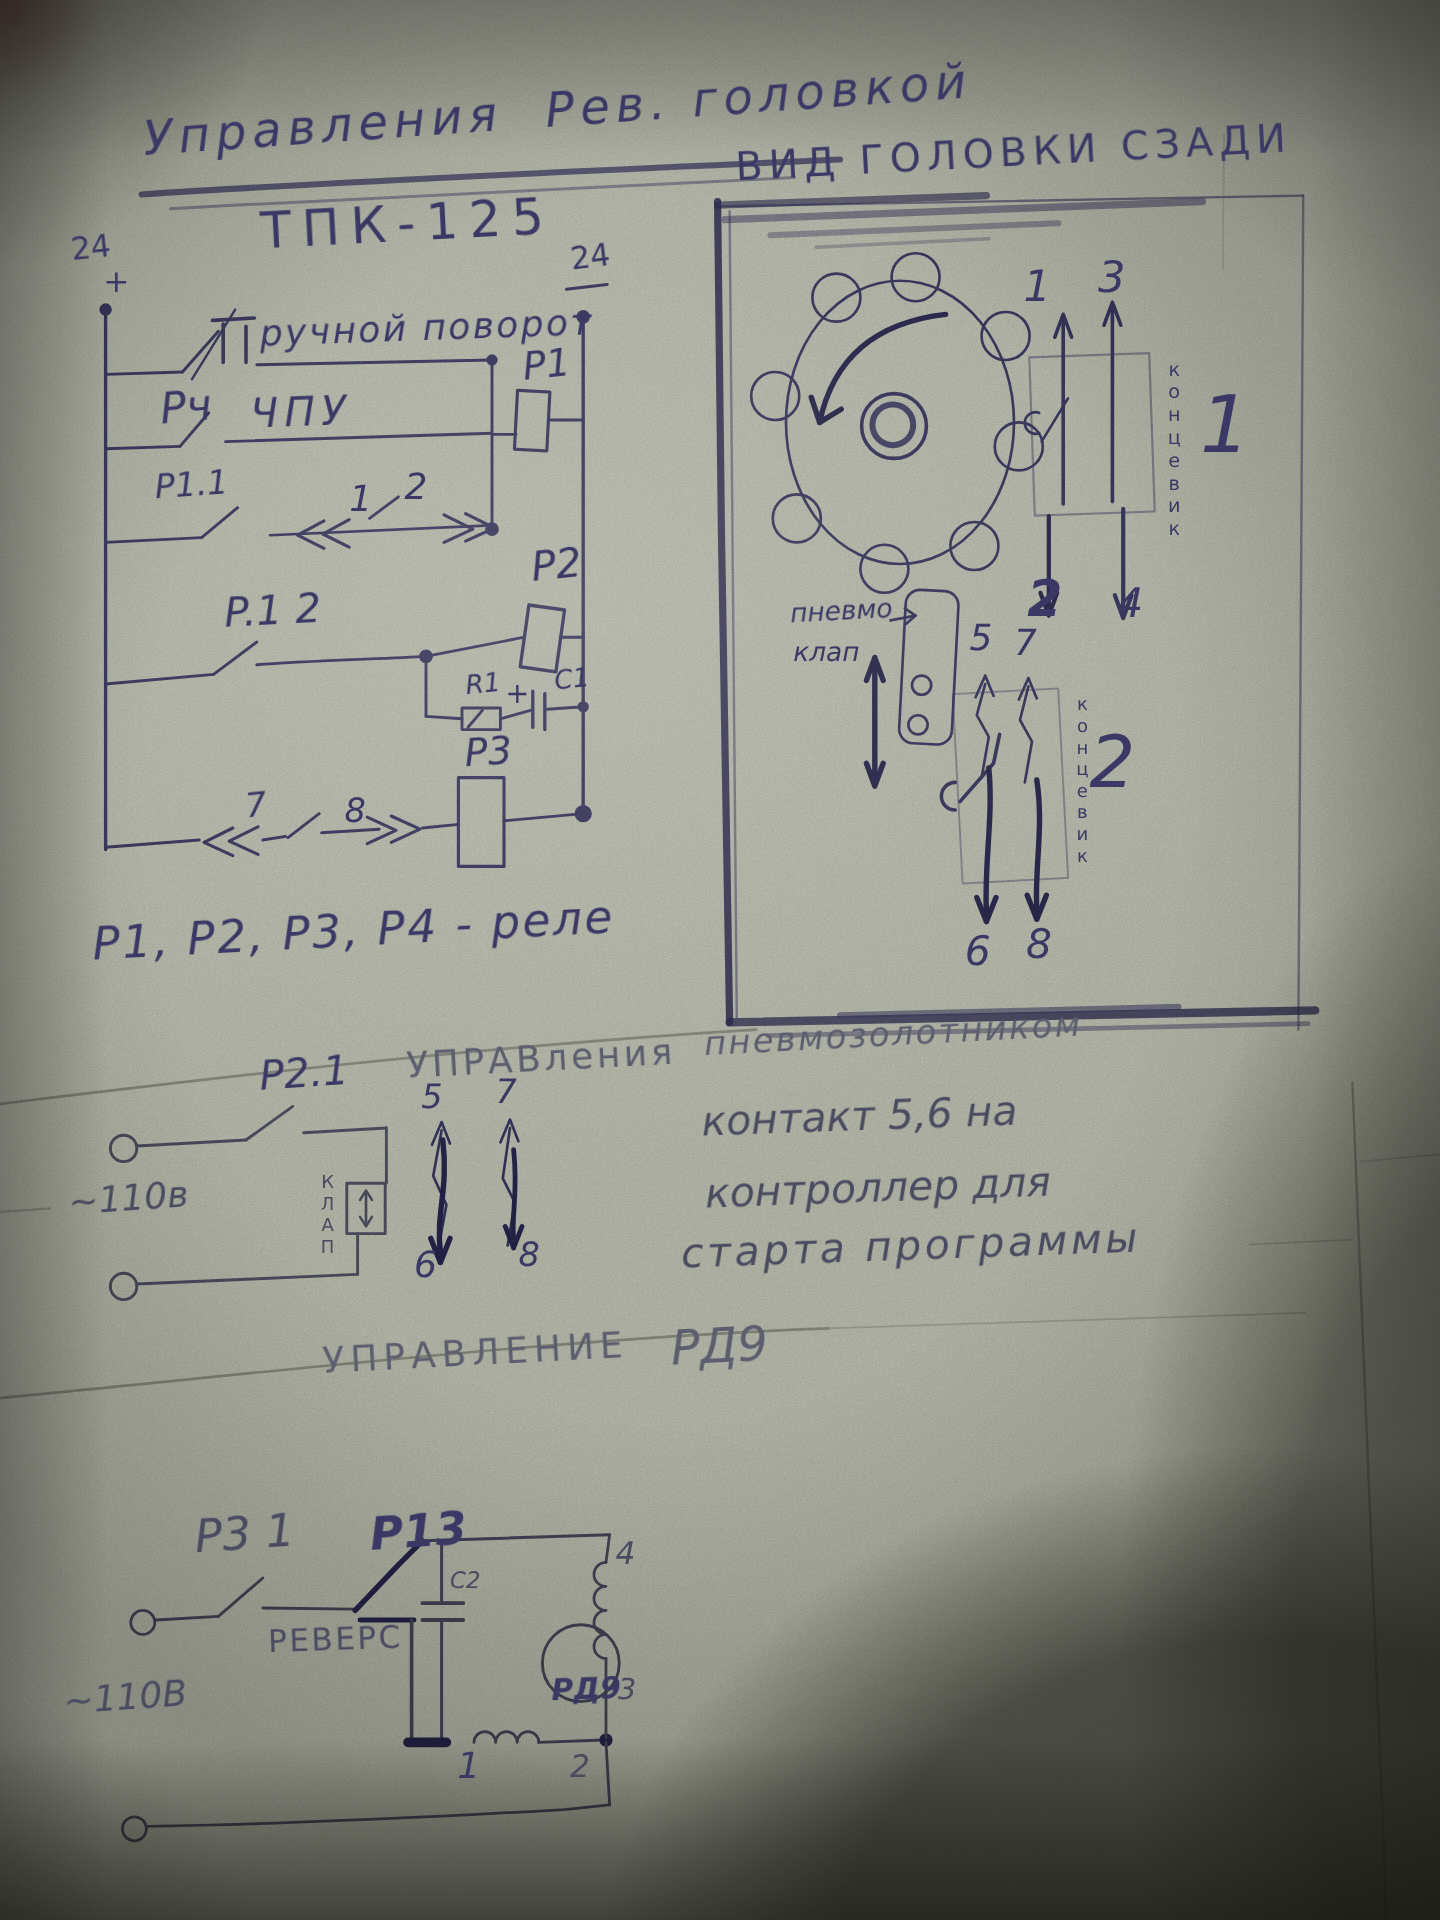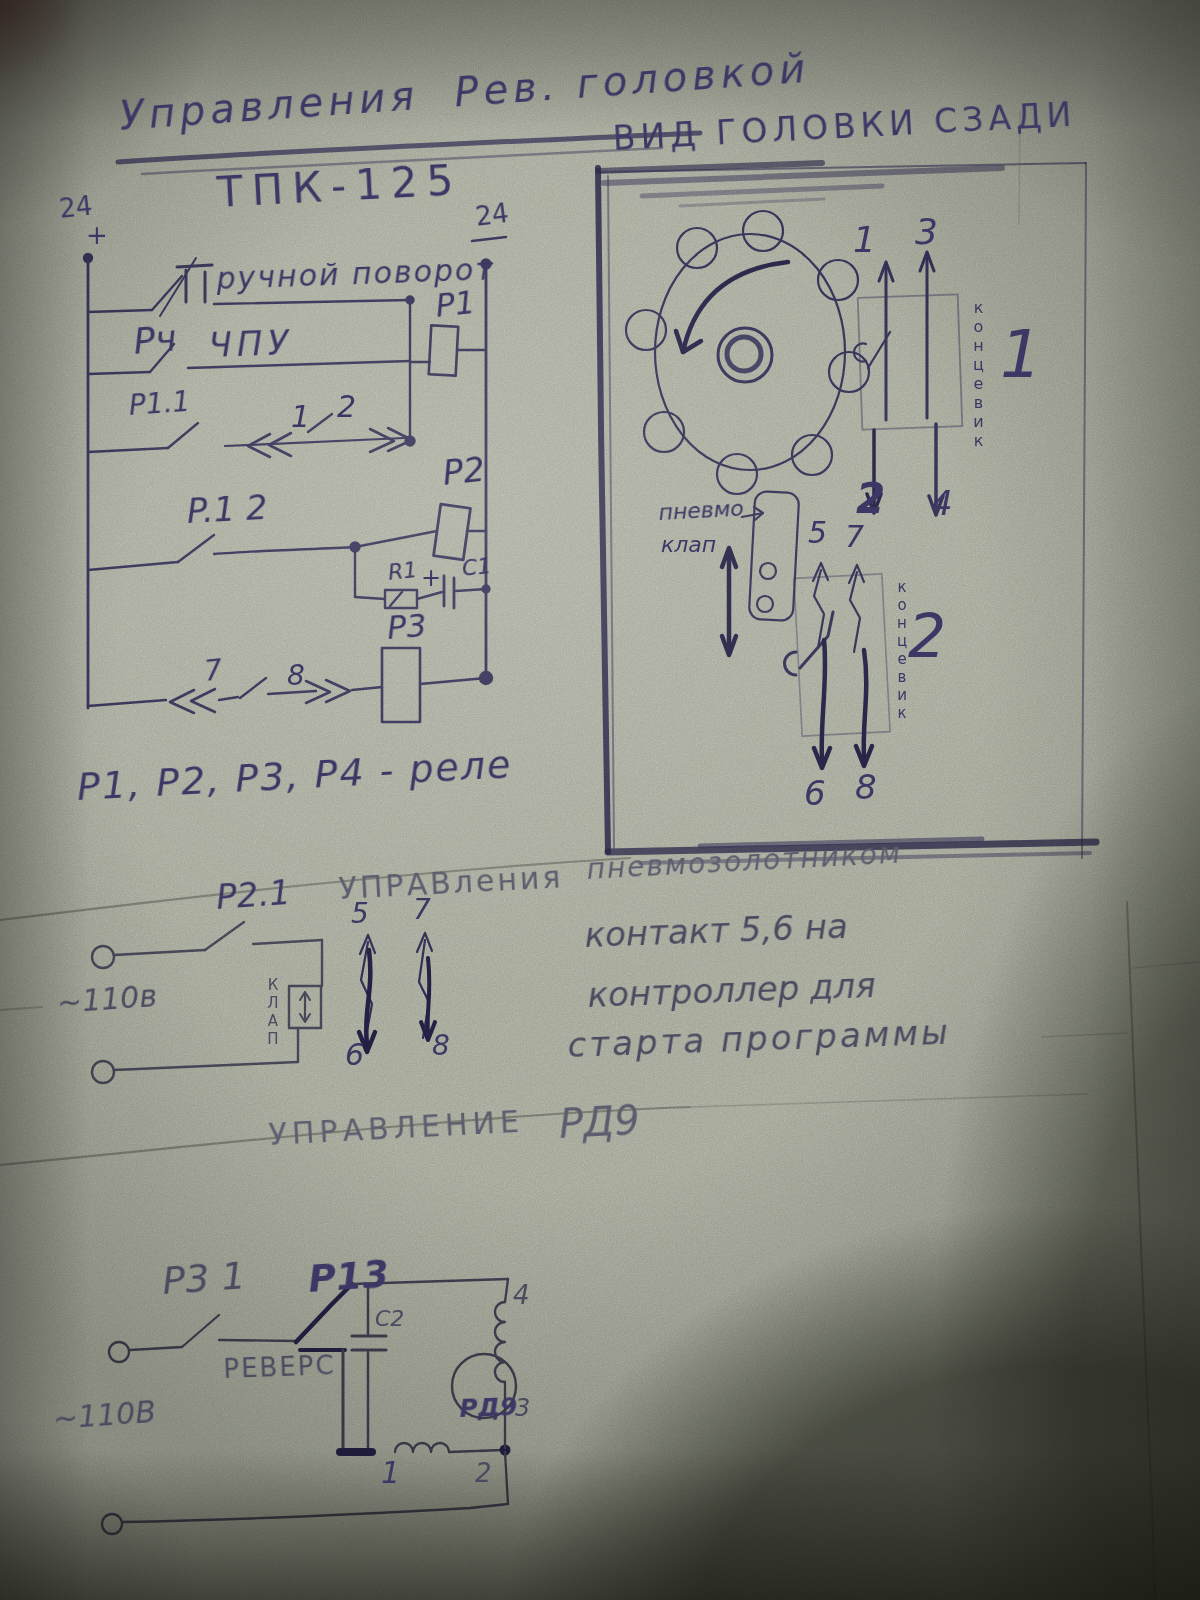--- a/index.html
+++ b/index.html
@@ -326,21 +326,21 @@
   <div class="t" style="left:432px;top:1032px;font-size:28px">8</div>
   <div class="t pen2" style="left:584px;top:918px;font-size:34px;transform:rotate(-2deg)">контакт 5,6 на</div>
   <div class="t pen2" style="left:587px;top:978px;font-size:34px;transform:rotate(-2deg)">контроллер для</div>
   <div class="t pen2" style="left:567px;top:1028px;font-size:34px;letter-spacing:3px;transform:rotate(-2deg)">старта программы</div>
 
   <div class="t up pen" style="left:268px;top:1120px;font-size:30px;letter-spacing:5px;transform:rotate(-3deg)">УПРАВЛЕНИЕ</div>
   <div class="t pen" style="left:558px;top:1104px;font-size:40px;transform:rotate(-3deg)">РД9</div>
   <div class="t pen2" style="left:161px;top:1262px;font-size:38px;transform:rotate(-4deg)">P3 1</div>
   <div class="t b" style="left:307px;top:1260px;font-size:38px;transform:rotate(-4deg)">P13</div>
   <div class="t up pen2" style="left:223px;top:1356px;font-size:26px;letter-spacing:2px;transform:rotate(-2deg)">РЕВЕРС</div>
-  <div class="t pen2" style="left:375px;top:1308px;font-size:22px">C2</div>
+  <div class="t pen2" style="left:375px;top:1308px;font-size:19px">C2</div>
   <div class="t b" style="left:459px;top:1396px;font-size:25px;transform:rotate(-2deg)">РД9</div>
   <div class="t pen2" style="left:52px;top:1404px;font-size:30px;transform:rotate(-4deg)">~110В</div>
   <div class="t pen2" style="left:513px;top:1282px;font-size:26px">4</div>
   <div class="t pen2" style="left:515px;top:1396px;font-size:24px">3</div>
   <div class="t" style="left:381px;top:1458px;font-size:30px">1</div>
   <div class="t pen2" style="left:475px;top:1460px;font-size:26px">2</div>
 
 </div>
 
 </body></html>

